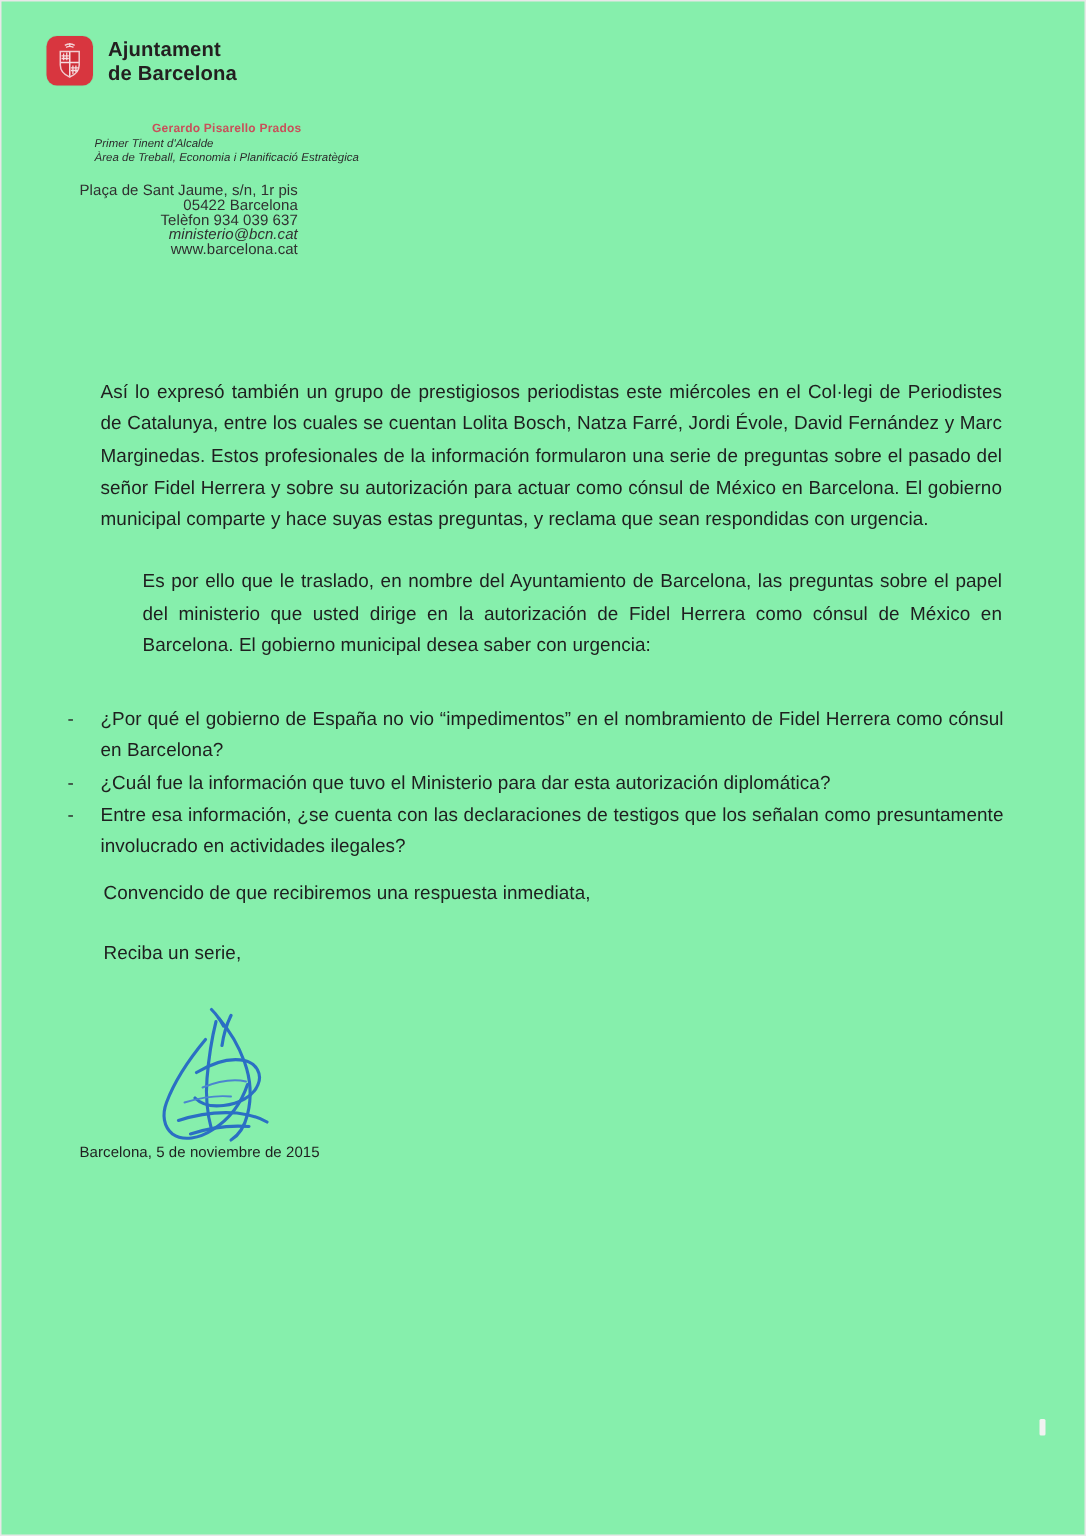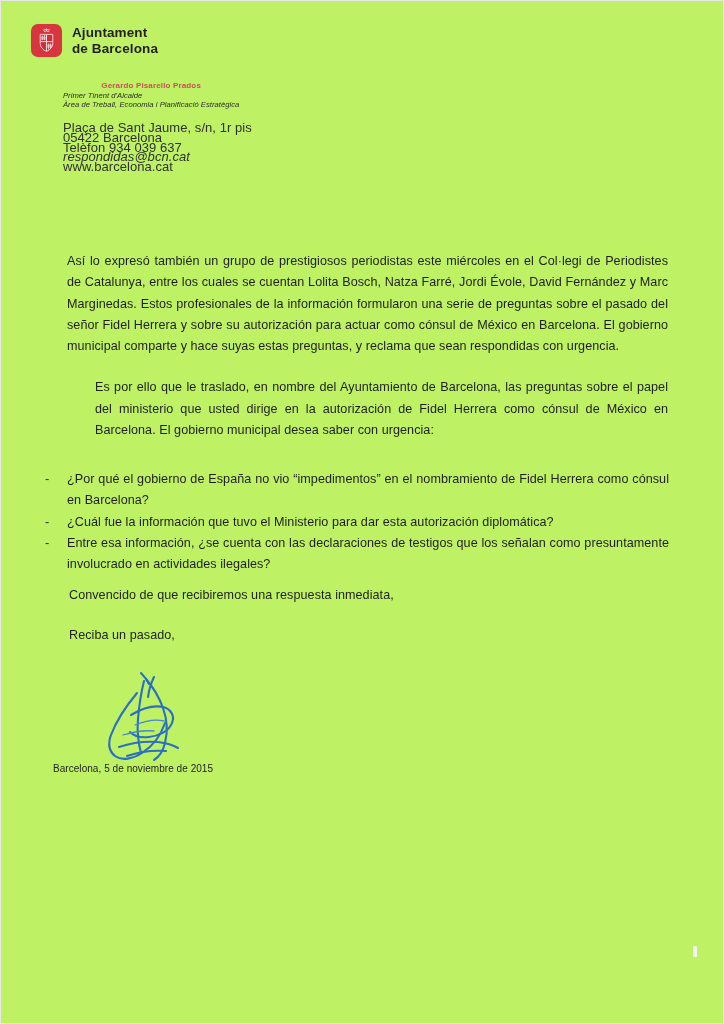--- a/index.html
+++ b/index.html
@@ -4,21 +4,21 @@
 <style>
   html, body {
     margin: 0;
     padding: 0;
     background: #ffffff;
   }
   .page {
     position: relative;
     width: 724px;
     height: 1024px;
-    background: #bef264;
+    background: #86efac;
     box-sizing: border-box;
     border: 1px solid #e8e8e8;
     overflow: hidden;
     font-family: "Liberation Sans", sans-serif;
     color: #1b1b1b;
   }
 
   
   .letterhead {
     position: absolute;
@@ -65,26 +65,27 @@
     text-align: center;
   }
   .sender .role,
   .sender .dept {
     font-style: italic;
     letter-spacing: 0.05px;
   }
 
   .address {
     position: absolute;
-    left: 62px;
+    left: 52px;
     top: 122px;
-    font-size: 13px;
+    font-size: 10px;
     line-height: 9.8px;
     color: #303030;
     letter-spacing: 0.05px;
+    text-align: right;
   }
   .address .mail { font-style: italic; }
 
   
   .body-area {
     position: absolute;
     left: 66px;
     top: 250px;
     width: 601px;
   }
@@ -210,21 +211,21 @@
   <div class="sender">
     <div class="name">Gerardo Pisarello Prados</div>
     <div class="role">Primer Tinent d'Alcalde</div>
     <div class="dept">Àrea de Treball, Economia i Planificació Estratègica</div>
   </div>
 
   <div class="address">
     <div>Plaça de Sant Jaume, s/n, 1r pis</div>
     <div>05422 Barcelona</div>
     <div>Telèfon 934 039 637</div>
-    <div class="mail">respondidas@bcn.cat</div>
+    <div class="mail">ministerio@bcn.cat</div>
     <div>www.barcelona.cat</div>
   </div>
 
   <div class="body-area">
     <p class="para">Así lo expresó también un grupo de prestigiosos periodistas este miércoles en el Col·legi de Periodistes de Catalunya, entre los cuales se cuentan Lolita Bosch, Natza Farré, Jordi Évole, David Fernández y Marc Marginedas. Estos profesionales de la información formularon una serie de preguntas sobre el pasado del señor Fidel Herrera y sobre su autorización para actuar como cónsul de México en Barcelona. El gobierno municipal comparte y hace suyas estas preguntas, y reclama que sean respondidas con urgencia.</p>
     <p class="para last-block">Es por ello que le traslado, en nombre del Ayuntamiento de Barcelona, las preguntas sobre el papel del ministerio que usted dirige en la autorización de Fidel Herrera como cónsul de México en Barcelona. El gobierno municipal desea saber con urgencia:</p>
   </div>
 
   <div class="qlist">
     <div class="qitem">
@@ -235,21 +236,21 @@
       <span class="qdash">-</span>
       <span class="qtext">¿Cuál fue la información que tuvo el Ministerio para dar esta autorización diplomática?</span>
     </div>
     <div class="qitem">
       <span class="qdash">-</span>
       <span class="qtext">Entre esa información, ¿se cuenta con las declaraciones de testigos que los señalan como presuntamente involucrado en actividades ilegales?</span>
     </div>
   </div>
 
   <div class="closing">Convencido de que recibiremos una respuesta inmediata,</div>
-  <div class="regards">Reciba un pasado,</div>
+  <div class="regards">Reciba un serie,</div>
 
   <div class="signature">
     <svg width="110" height="110" viewBox="0 0 110 110" aria-hidden="true">
       <g fill="none" stroke="#2b6fc4" stroke-width="2.1" stroke-linecap="round" stroke-linejoin="round">
         <path d="M47 18 C44 30 42 44 41 56 C40 68 41 79 44 90"></path>
         <path d="M49 16 C56 24 62 34 66 45 C70 56 71 68 68 80 C66 88 62 94 57 97"></path>
         <path d="M40 30 C30 42 20 56 14 72 C11 80 12 88 18 93 C25 98 36 96 45 90 C56 83 64 72 68 60"></path>
         <path d="M34 52 C44 46 56 42 66 44 C74 46 78 53 75 60 C72 68 62 73 52 74 C44 75 37 73 33 69"></path>
         <path d="M22 84 C34 80 48 78 61 79 C69 80 76 82 81 85"></path>
         <path d="M30 93 C42 89 56 87 69 88"></path>

